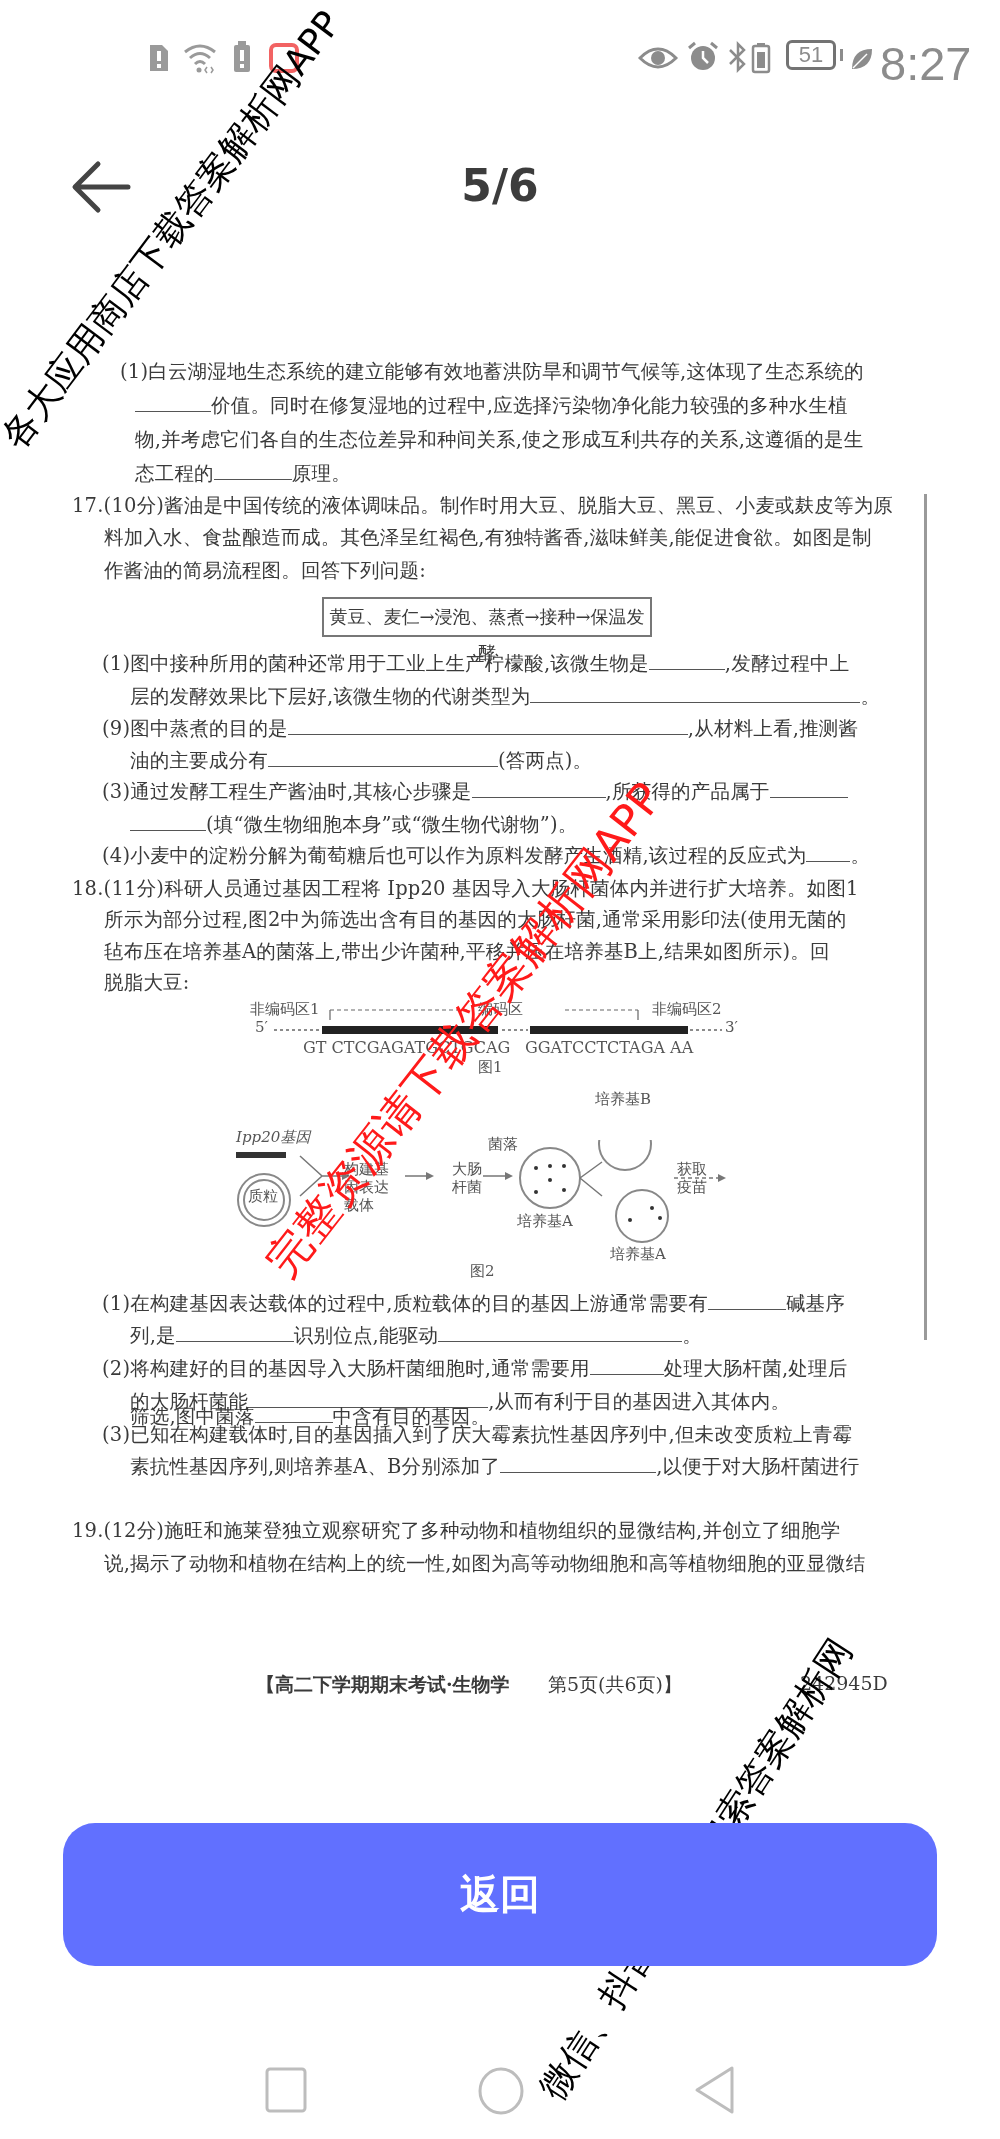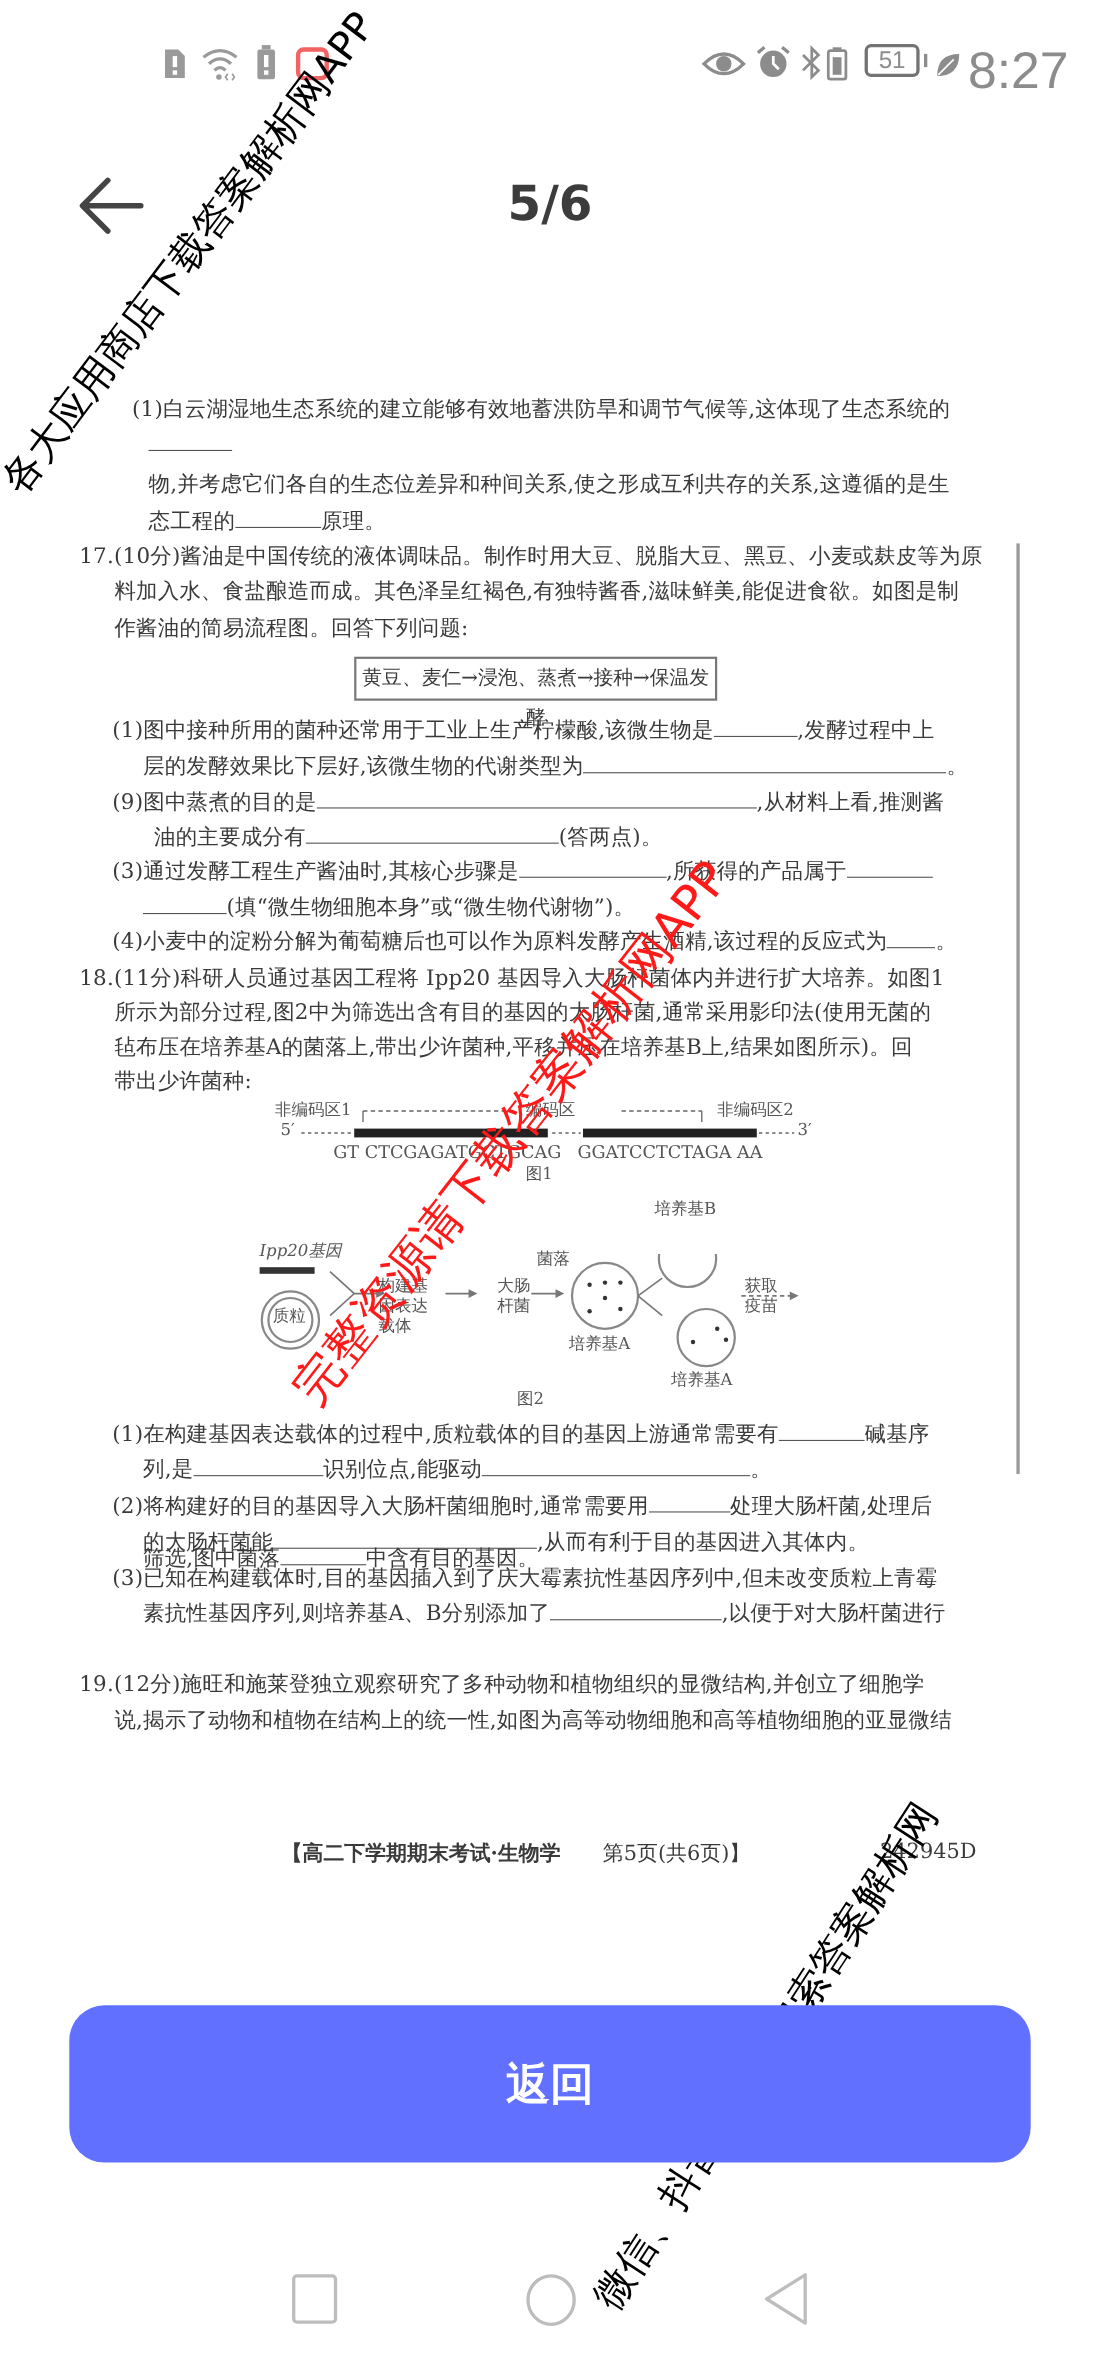--- a/index.html
+++ b/index.html
@@ -77,41 +77,41 @@
   <svg class="abs" style="left:70px;top:160px" width="62" height="54">
     <path d="M58 27 H6 M28 4 L5 27 L28 50" stroke="#444" stroke-width="5" fill="none" stroke-linecap="round" stroke-linejoin="round"></path>
   </svg>
   <div class="page-title">5/6</div>
 </div>
 
 <div>
   <div class="vline"></div>
 
   <div class="line" style="left:120px;top:358px">(1)白云湖湿地生态系统的建立能够有效地蓄洪防旱和调节气候等,这体现了生态系统的</div>
-  <div class="line" style="left:135px;top:392px"><span class="blank" style="width:76px"></span></div>
+  <div class="line" style="left:135px;top:392px"><span class="blank" style="width:76px"></span><span>价值。同时在修复湿地的过程中,应选择污染物净化能力较强的多种水生植</span></div>
   <div class="line" style="left:135px;top:426px">物,并考虑它们各自的生态位差异和种间关系,使之形成互利共存的关系,这遵循的是生</div>
   <div class="line" style="left:135px;top:460px"><span>态工程的</span><span class="blank" style="width:78px"></span><span>原理。</span></div>
 
   <div class="line" style="left:72px;top:492px">17.(10分)酱油是中国传统的液体调味品。制作时用大豆、脱脂大豆、黑豆、小麦或麸皮等为原</div>
   <div class="line" style="left:104px;top:524px">料加入水、食盐酿造而成。其色泽呈红褐色,有独特酱香,滋味鲜美,能促进食欲。如图是制</div>
   <div class="line" style="left:104px;top:557px">作酱油的简易流程图。回答下列问题:</div>
   <div class="flowbox">黄豆、麦仁→浸泡、蒸煮→接种→保温发酵</div>
 
   <div class="line" style="left:102px;top:650px"><span>(1)图中接种所用的菌种还常用于工业上生产柠檬酸,该微生物是</span><span class="blank" style="width:76px"></span><span>,发酵过程中上</span></div>
   <div class="line" style="left:130px;top:683px"><span>层的发酵效果比下层好,该微生物的代谢类型为</span><span class="blank" style="width:330px"></span><span>。</span></div>
   <div class="line" style="left:102px;top:715px"><span>(9)图中蒸煮的目的是</span><span class="blank" style="width:400px"></span><span>,从材料上看,推测酱</span></div>
-  <div class="line" style="left:140px;top:747px"><span>油的主要成分有</span><span class="blank" style="width:230px"></span><span>(答两点)。</span></div>
+  <div class="line" style="left:130px;top:747px"><span>油的主要成分有</span><span class="blank" style="width:230px"></span><span>(答两点)。</span></div>
   <div class="line" style="left:102px;top:778px"><span>(3)通过发酵工程生产酱油时,其核心步骤是</span><span class="blank" style="width:134px"></span><span>,所获得的产品属于</span><span class="blank" style="width:78px"></span></div>
   <div class="line" style="left:130px;top:811px"><span class="blank" style="width:76px"></span><span>(填“微生物细胞本身”或“微生物代谢物”)。</span></div>
   <div class="line" style="left:102px;top:842px"><span>(4)小麦中的淀粉分解为葡萄糖后也可以作为原料发酵产生酒精,该过程的反应式为</span><span class="blank" style="width:44px"></span><span>。</span></div>
 
   <div class="line" style="left:72px;top:875px">18.(11分)科研人员通过基因工程将 Ipp20 基因导入大肠杆菌体内并进行扩大培养。如图1</div>
   <div class="line" style="left:104px;top:906px">所示为部分过程,图2中为筛选出含有目的基因的大肠杆菌,通常采用影印法(使用无菌的</div>
   <div class="line" style="left:104px;top:938px">毡布压在培养基A的菌落上,带出少许菌种,平移并压在培养基B上,结果如图所示)。回</div>
-  <div class="line" style="left:104px;top:969px">带出少许菌种:</div>
+  <div class="line" style="left:104px;top:969px">脱脂大豆:</div>
 
   <div>
     <div class="diag-text" style="left:250px;top:1000px">非编码区1</div>
     <div class="diag-text" style="left:478px;top:1000px">编码区</div>
     <div class="diag-text" style="left:652px;top:1000px">非编码区2</div>
     <div class="diag-text" style="left:255px;top:1018px">5′</div>
     <div class="diag-text" style="left:725px;top:1018px">3′</div>
     <svg class="abs" style="left:260px;top:1004px" width="480" height="40">
       <path d="M70 6 H210 M305 6 H378" stroke="#666" stroke-width="1.2" stroke-dasharray="4 3" fill="none"></path>
       <path d="M70 6 V16 M378 6 V16" stroke="#666" stroke-width="1.2"></path>

